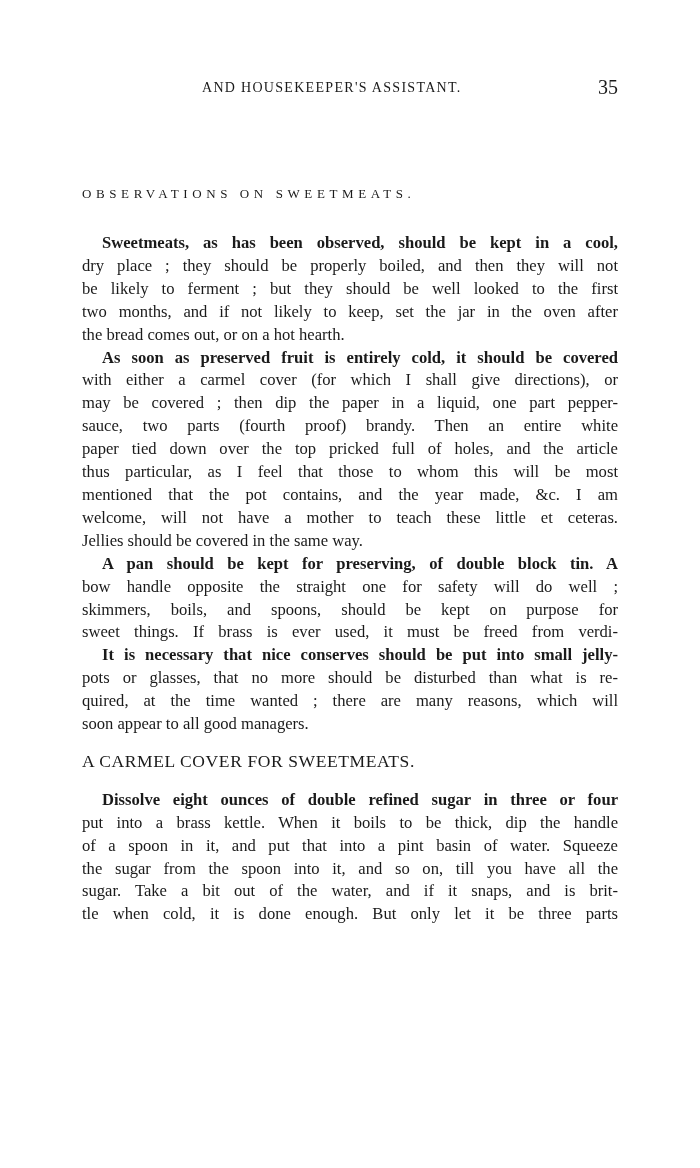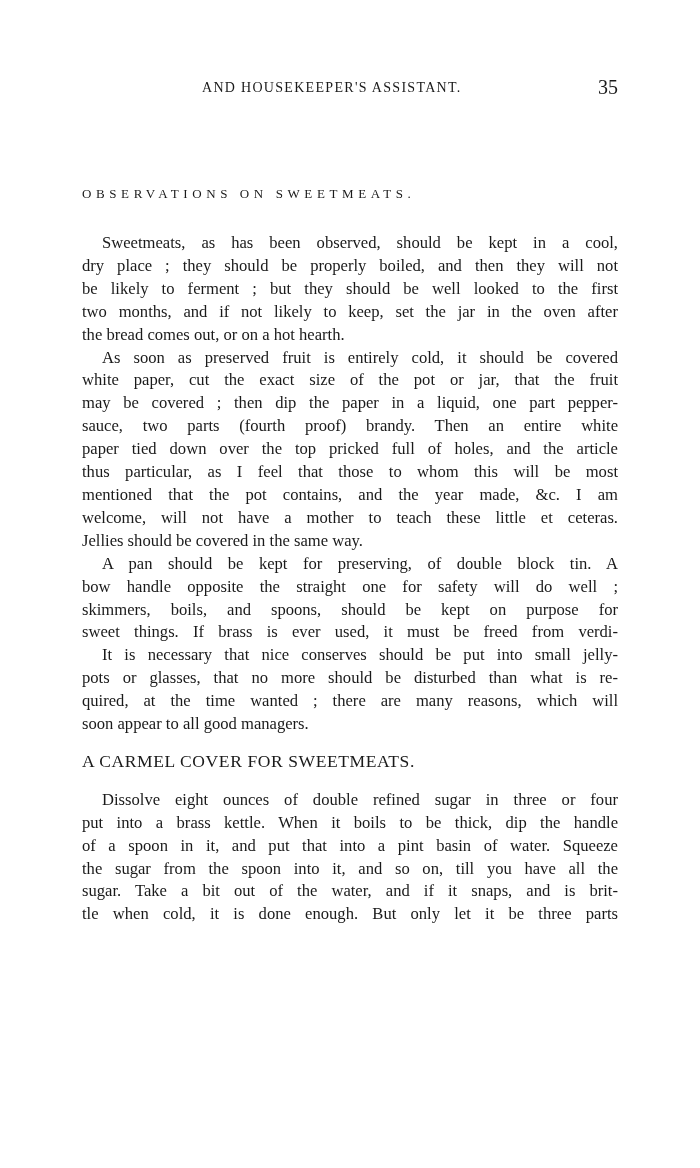--- a/index.html
+++ b/index.html
@@ -13,21 +13,21 @@
   .page-number { position: absolute; right: 0; top: -4px; font-size: 20px; }
   .section-title { position: absolute; top: 186px; left: 0; width: 536px; font-size: 13px;
                    letter-spacing: 4.6px; white-space: nowrap; }
   .body { position: absolute; top: 232px; left: 0; width: 536px; font-size: 16.6px; line-height: 22.9px;
           text-align: justify; }
   .body p { margin: 0; text-indent: 20px; }
   .subheading { text-align: left; font-size: 17.5px; letter-spacing: 0.6px; margin: 14px 0 16px 0 !important;
                 text-indent: 0 !important; }
   .ln { display: block; text-align: justify; text-align-last: justify; white-space: nowrap; }
   .ln.last { text-align-last: left; }
-  .ln.ind { padding-left: 20px; }
+  .ln.ind { padding-left: 20px; font-weight: bold; }
 </style>
 </head>
 <body>
 
 <div class="page">
   <div class="running-head">
     <span class="running-title">AND HOUSEKEEPER'S ASSISTANT.</span>
     <span class="page-number">35</span>
   </div>
 
@@ -36,21 +36,21 @@
   <div class="body">
     <div>
       <span class="ln ind">Sweetmeats, as has been observed, should be kept in a cool,</span>
       <span class="ln">dry place ; they should be properly boiled, and then they will not</span>
       <span class="ln">be likely to ferment ; but they should be well looked to the first</span>
       <span class="ln">two months, and if not likely to keep, set the jar in the oven after</span>
       <span class="ln last">the bread comes out, or on a hot hearth.</span>
     </div>
     <div>
       <span class="ln ind">As soon as preserved fruit is entirely cold, it should be covered</span>
-      <span class="ln">white paper, cut the exact size of the pot or jar, that the fruit</span>
+      <span class="ln">with either a carmel cover (for which I shall give directions), or</span>
       <span class="ln">may be covered ; then dip the paper in a liquid, one part pepper-</span>
       <span class="ln">sauce, two parts (fourth proof) brandy. Then an entire white</span>
       <span class="ln">paper tied down over the top pricked full of holes, and the article</span>
       <span class="ln">thus particular, as I feel that those to whom this will be most</span>
       <span class="ln">mentioned that the pot contains, and the year made, &amp;c. I am</span>
       <span class="ln">welcome, will not have a mother to teach these little et ceteras.</span>
       <span class="ln last">Jellies should be covered in the same way.</span>
     </div>
     <div>
       <span class="ln ind">A pan should be kept for preserving, of double block tin. A</span>

